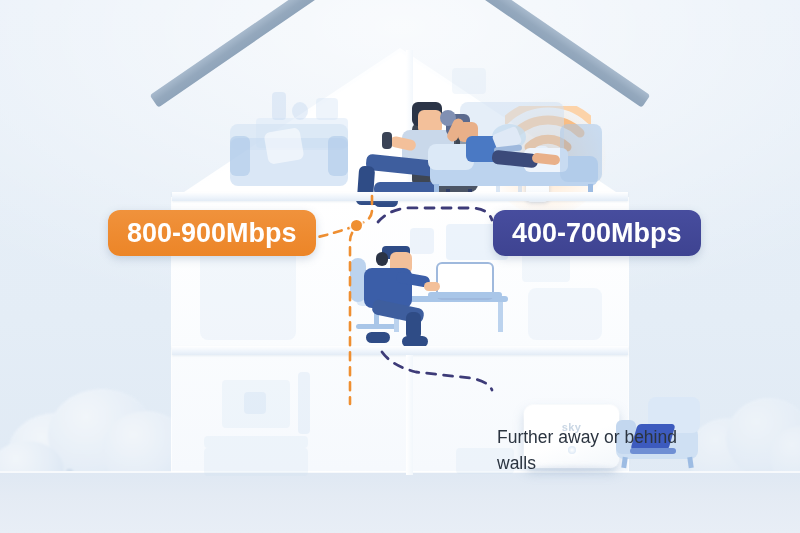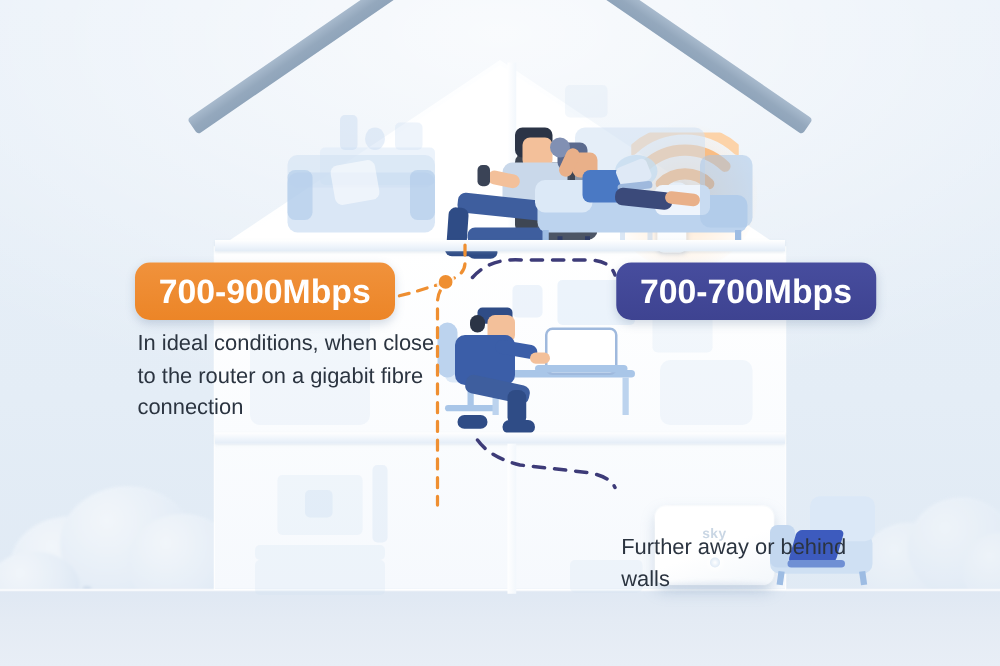--- a/index.html
+++ b/index.html
@@ -304,20 +304,19 @@
     <path d="M372 196 L372 210 Q372 218 364 222 L356 228 Q350 233 350 242 L350 404" stroke="#ef8f31" stroke-width="2.6" fill="none" stroke-dasharray="8 7" stroke-linecap="round"></path>
     <path d="M356 226 L330 234 L314 238" stroke="#ef8f31" stroke-width="2.6" fill="none" stroke-dasharray="8 7" stroke-linecap="round"></path>
 
     <path d="M378 222 Q392 206 418 208 L470 208 Q488 208 492 220" stroke="#3d3b78" stroke-width="2.8" fill="none" stroke-dasharray="9 8" stroke-linecap="round"></path>
 
     <path d="M382 352 Q392 366 416 372 L470 378 Q488 381 492 390" stroke="#3d3b78" stroke-width="2.8" fill="none" stroke-dasharray="9 8" stroke-linecap="round"></path>
   </svg>
   <div class="node-dot" style="left:351px;top:220px;"></div>
 
 
-  <div class="badge" id="badge-orange">700-900Mbps</div>
-  <div class="caption" id="cap-orange">In ideal conditions, when close to the router on a gigabit fibre connection</div>
-
-  <div class="badge" id="badge-blue">700-700Mbps</div>
+  <div class="badge" id="badge-orange">800-900Mbps</div>
+
+  <div class="badge" id="badge-blue">400-700Mbps</div>
 
   <div class="caption" id="cap-purple">Further away or behind walls</div>
 
 </div>
 
 </body></html>

